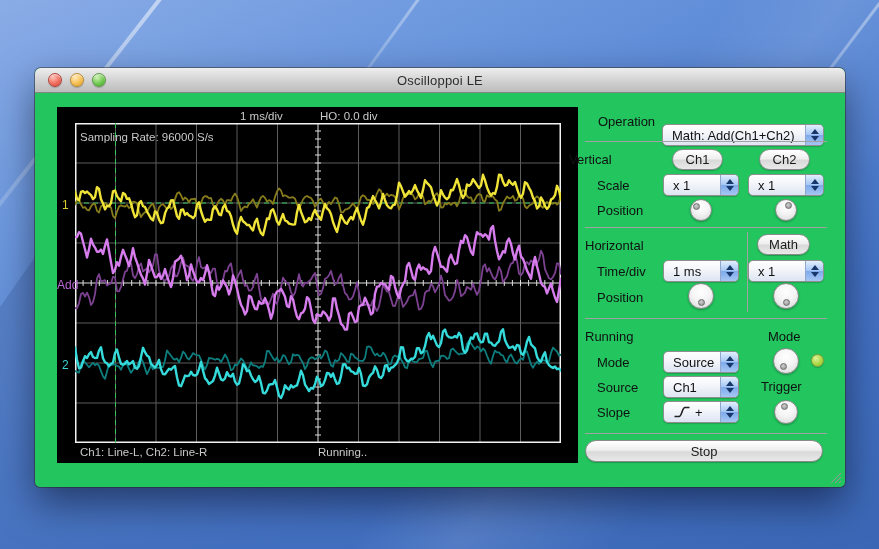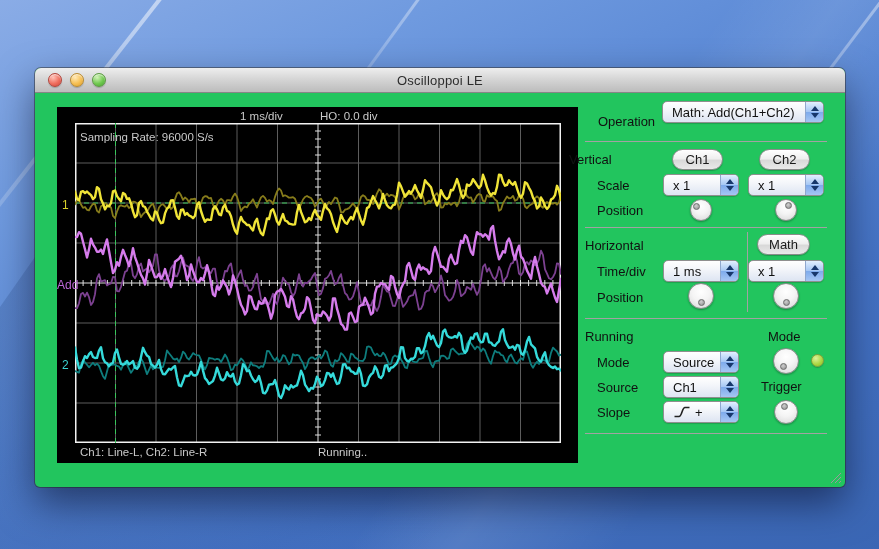--- a/index.html
+++ b/index.html
@@ -246,21 +246,21 @@
 
     <span class="ch-label" id="lab-ch1" style="left: 5px; top: 91px; color: rgb(217, 209, 43);">1</span>
     <span class="ch-label" id="lab-add" style="left: 0px; top: 171px; color: rgb(187, 102, 214);">Add</span>
     <span class="ch-label" id="lab-ch2" style="left: 5px; top: 251px; color: rgb(59, 210, 210);">2</span>
 
     <span class="scope-text" style="left:23px; top:339px;">Ch1: Line-L, Ch2: Line-R</span>
     <span class="scope-text" style="left:261px; top:339px;">Running..</span>
   </div>
 
   <span class="lbl" style="left:550px; top:46px;margin-left:13px;">Operation</span>
-  <div class="popup" style="left:627px; top:33px; width:162px;">
+  <div class="popup" style="left:627px; top:56px; width:162px;">
     <span class="val">Math: Add(Ch1+Ch2)</span>
     <span class="stepper">
         <i class="tri-up"></i>
         <i class="tri-dn"></i>
       </span>
   </div>
 
   <div class="hdiv" style="top:73px;"></div>
 
   <span class="lbl" style="left:534px; top:84px;">Vertical</span>
@@ -361,17 +361,18 @@
         <i class="tri-up"></i>
         <i class="tri-dn"></i>
       </span>
   </div>
   <div class="knob" style="left:739px; top:332px; width:24px; height:24px;">
       <i class="dot" style="left: 5.72006px; top: 2.02191px;"></i>
     </div>
 
   <div class="hdiv" style="top:365px;"></div>
 
+  <button class="abtn" style="left:550px; top:372px; width:238px; height:22px; border-radius:12px;">Stop</button>
 
   <svg class="grip" width="13" height="13">
     <path d="M12,2 L2,12 M12,6 L6,12 M12,10 L10,12" stroke="#9a9a9a" stroke-width="1"></path>
   </svg>
 </div>
 
 </body></html>

